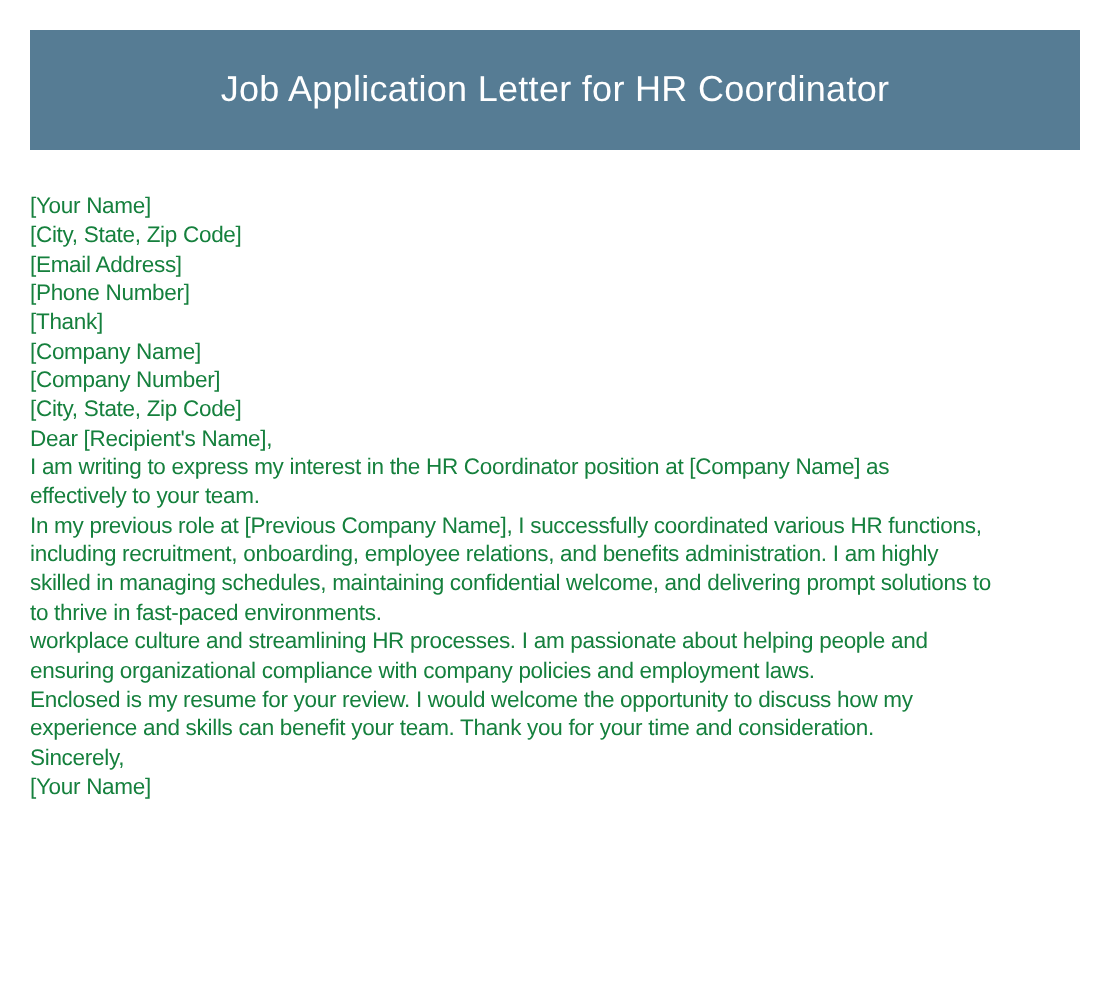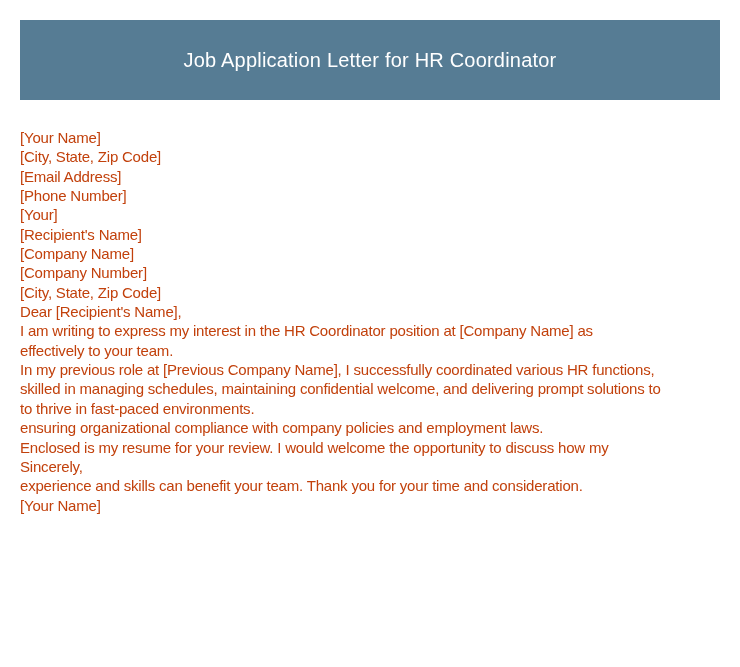--- a/index.html
+++ b/index.html
@@ -22,21 +22,21 @@
     top: 20px;
     width: 700px;
     height: 80px;
     background: #567c94;
     display: flex;
     align-items: center;
     justify-content: center;
   }
   .header-band h1 {
     color: #ffffff;
-    font-size: 20px;
+    font-size: 24px;
     font-weight: 500;
     letter-spacing: 0.2px;
     font-family: "Liberation Sans", sans-serif;
   }
   .letter-body {
     position: absolute;
     left: 20px;
     top: 128px;
     width: 710px;
     color: #3f3f3f;
@@ -48,35 +48,36 @@
     white-space: nowrap;
   }
 </style>
 </head>
 <body>
 
 <div class="page">
   <div class="header-band" style="background: rgb(86, 124, 148);">
     <h1 style="color: rgb(255, 255, 255);">Job Application Letter for HR Coordinator</h1>
   </div>
-  <div class="letter-body" style="color: #c2410c;">
+  <div class="letter-body" style="color: #15803d;">
       <div class="line">[Your Name]</div>
       <div class="line">[City, State, Zip Code]</div>
       <div class="line">[Email Address]</div>
       <div class="line">[Phone Number]</div>
-      <div class="line">[Your]</div>
-      <div class="line">[Recipient's Name]</div>
+      <div class="line">[Thank]</div>
       <div class="line">[Company Name]</div>
       <div class="line">[Company Number]</div>
       <div class="line">[City, State, Zip Code]</div>
       <div class="line">Dear [Recipient's Name],</div>
       <div class="line">I am writing to express my interest in the HR Coordinator position at [Company Name] as</div>
       <div class="line">effectively to your team.</div>
       <div class="line">In my previous role at [Previous Company Name], I successfully coordinated various HR functions,</div>
+      <div class="line">including recruitment, onboarding, employee relations, and benefits administration. I am highly</div>
       <div class="line">skilled in managing schedules, maintaining confidential welcome, and delivering prompt solutions to</div>
       <div class="line">to thrive in fast-paced environments.</div>
+      <div class="line">workplace culture and streamlining HR processes. I am passionate about helping people and</div>
       <div class="line">ensuring organizational compliance with company policies and employment laws.</div>
       <div class="line">Enclosed is my resume for your review. I would welcome the opportunity to discuss how my</div>
+      <div class="line">experience and skills can benefit your team. Thank you for your time and consideration.</div>
       <div class="line">Sincerely,</div>
-      <div class="line">experience and skills can benefit your team. Thank you for your time and consideration.</div>
       <div class="line">[Your Name]</div>
     </div>
 </div>
 
 </body></html>

